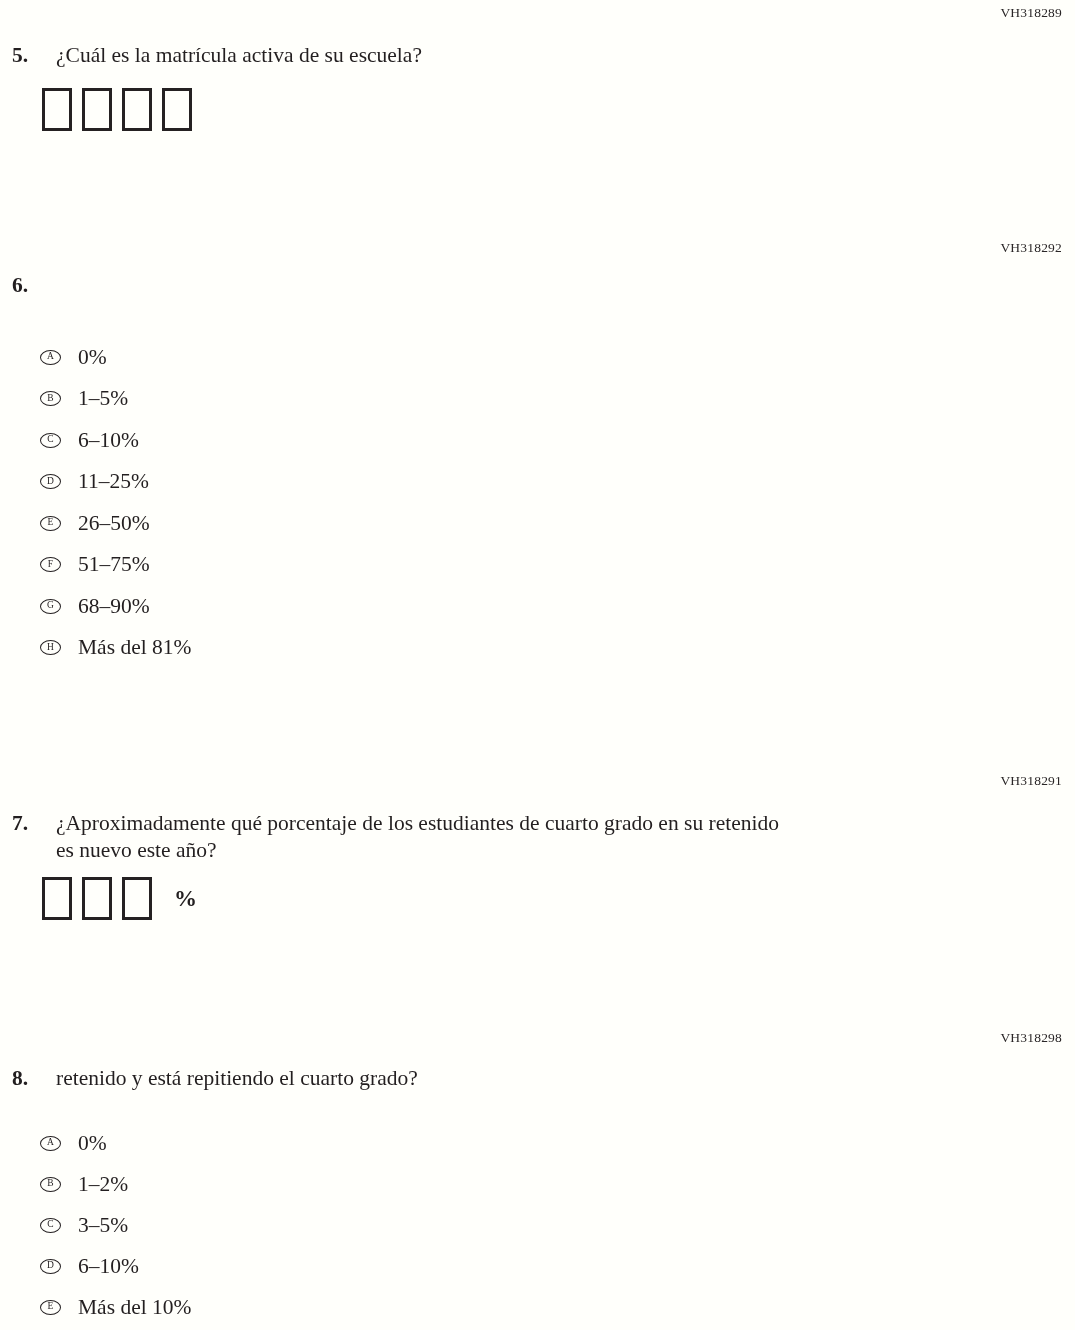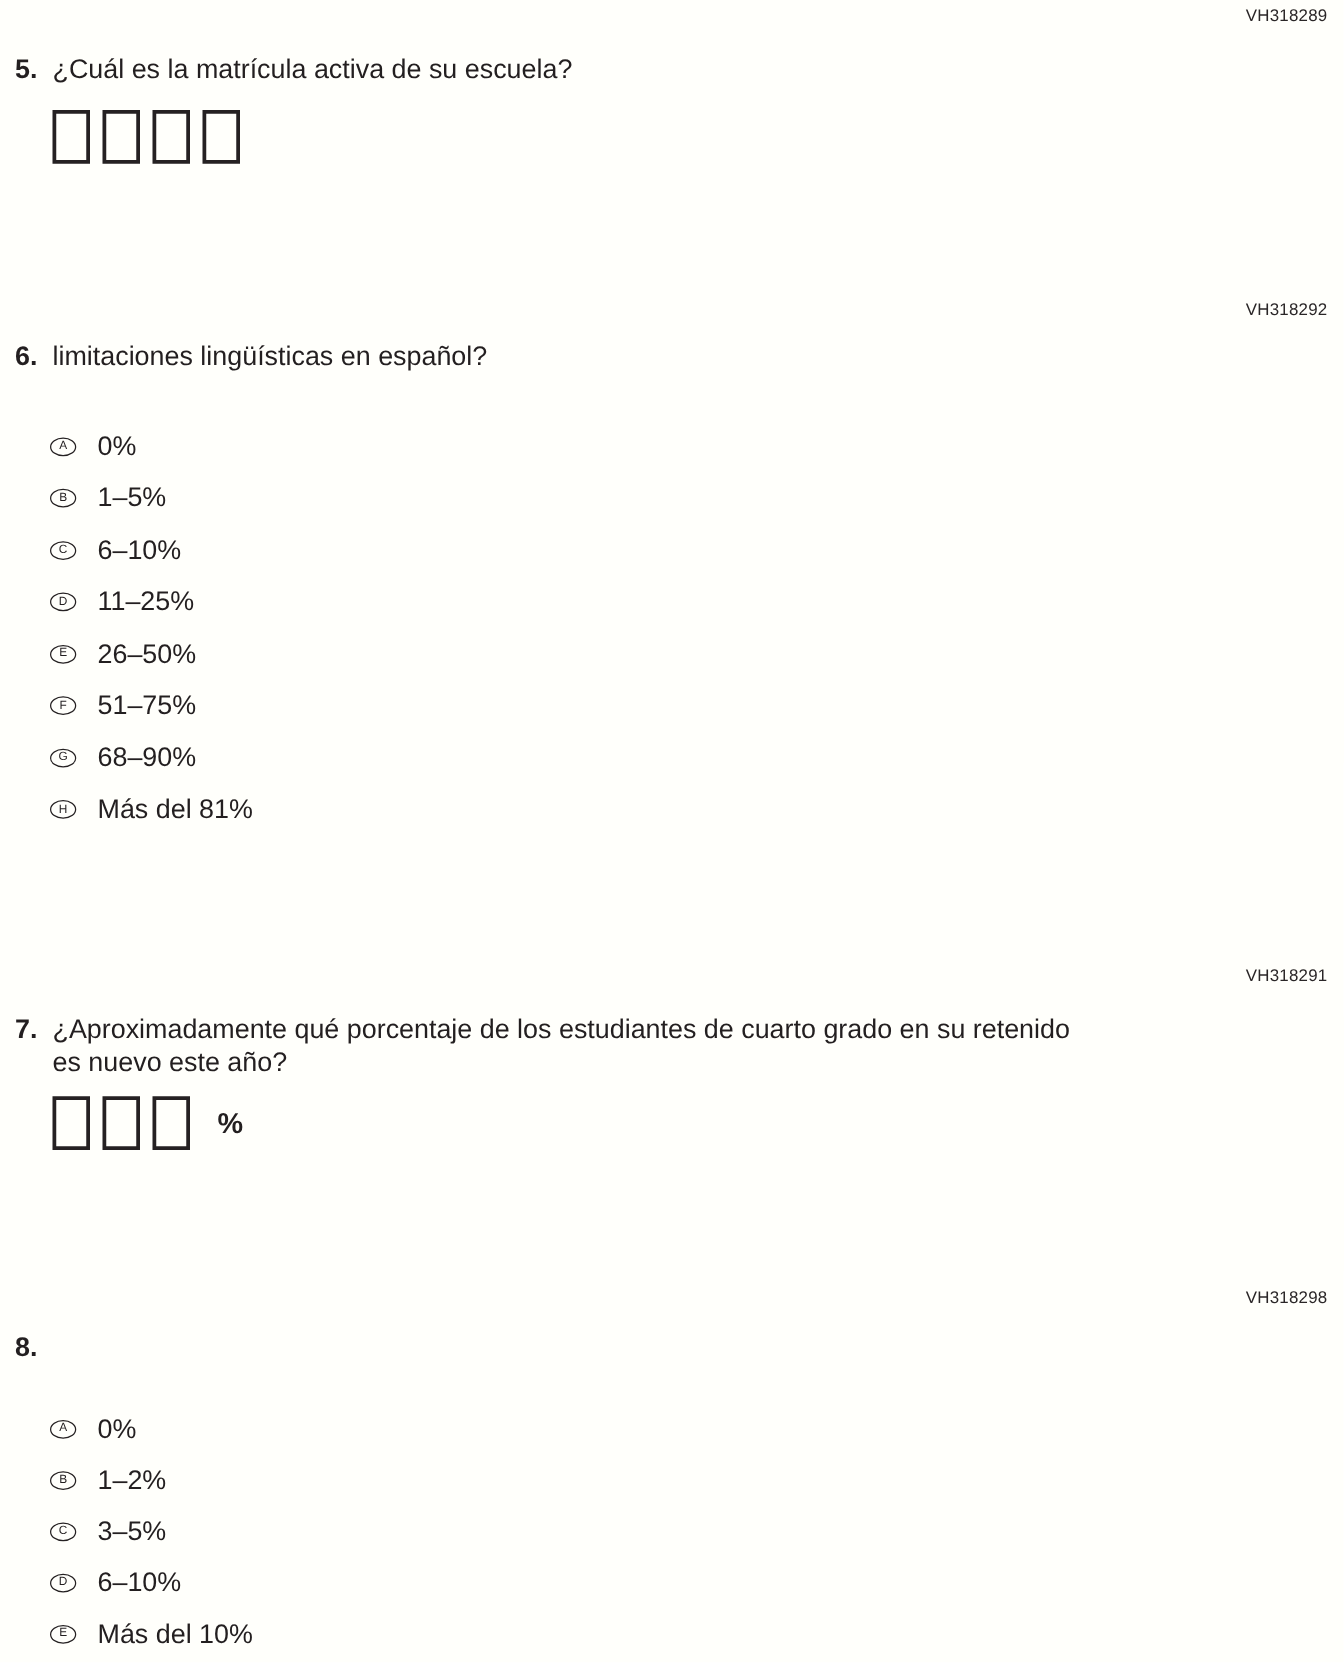--- a/index.html
+++ b/index.html
@@ -1,35 +1,35 @@
 <!DOCTYPE html>
 <html><head>
 <meta charset="utf-8">
 <style>
   * { margin:0; padding:0; box-sizing:border-box; }
   html,body { background:#ffffff; }
   .page {
     position:relative;
     width:1075px; height:1330px;
     background:#fffffb;
-    font-family:Liberation Sans, sans-serif;
+    font-family:Liberation Serif, serif;
     color:#231f20;
     overflow:hidden;
   }
   .qcode {
     position:absolute; right:13px;
     font-size:13.5px; letter-spacing:.2px;
     color:#2a2627;
   }
   .qrow { position:absolute; left:12px; display:flex; }
   .qnum {
     font-weight:bold; font-size:21.5px; line-height:27px;
     flex:0 0 30px; width:30px;
   }
-  .qtext { font-size:21.5px; line-height:27px; max-width:900px; }
+  .qtext { font-size:21.5px; line-height:27px; max-width:900px;margin-left:14px; }
   .line { display:block; }
   .boxrow { position:absolute; left:42px; display:flex; align-items:center; }
   .dbox {
     width:30px; height:43px;
     border:3px solid #252122;
     background:transparent;
     margin-right:10px;
   }
   .pct { font-weight:bold; font-size:23px; margin-left:12px; }
   .opts { position:absolute; left:40px; }
@@ -63,21 +63,20 @@
     <div class="dbox"></div>
     <div class="dbox"></div>
     <div class="dbox"></div>
     <div class="dbox"></div>
   </div>
 
   <div class="qcode" style="top:240px">VH318292</div>
   <div class="qrow" style="top:272px">
     <div class="qnum">6.</div>
     <div class="qtext">
-      <span class="line">limitaciones lingüísticas en español?</span>
     </div>
   </div>
   <div class="opts opts-8" style="top:342px">
     <div class="opt">
       <span class="bubble">
           <span class="blet">A</span>
         </span>
       <span class="olabel">0%</span>
     </div>
     <div class="opt">
@@ -136,20 +135,21 @@
     <div class="dbox"></div>
     <div class="dbox"></div>
     <div class="dbox"></div>
     <span class="pct">%</span>
   </div>
 
   <div class="qcode" style="top:1030px">VH318298</div>
   <div class="qrow" style="top:1065px">
     <div class="qnum">8.</div>
     <div class="qtext">
+      <span class="line">retenido y está repitiendo el cuarto grado?</span>
     </div>
   </div>
   <div class="opts opts-5" style="top:1128px">
     <div class="opt">
       <span class="bubble">
           <span class="blet">A</span>
         </span>
       <span class="olabel">0%</span>
     </div>
     <div class="opt">

